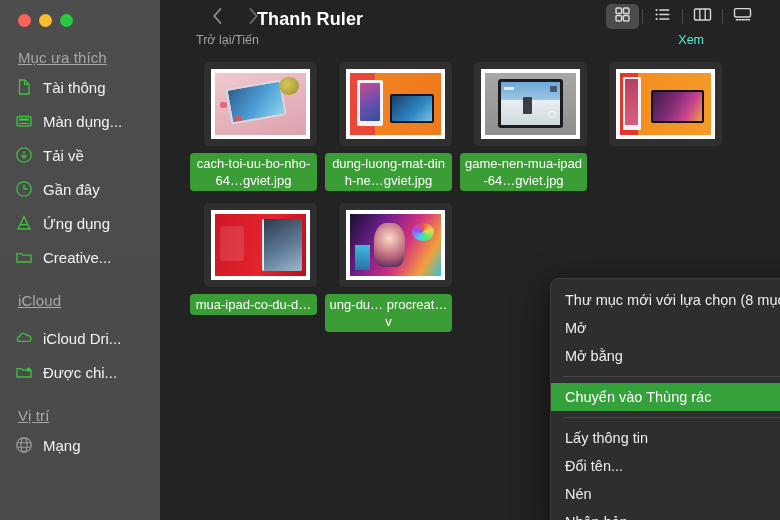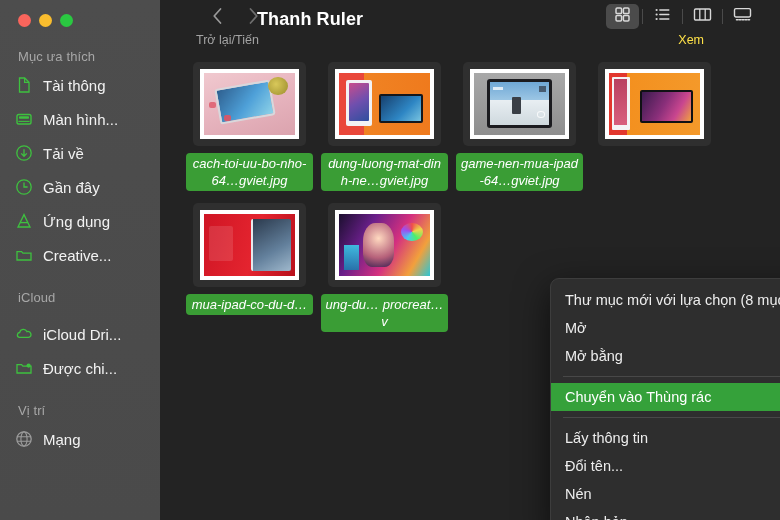--- a/index.html
+++ b/index.html
@@ -21,22 +21,22 @@
     position: relative;
     padding-top: 0;
   }
   .traffic { display: flex; gap: 8px; padding: 14px 0 0 18px; }
   .light { width: 13px; height: 13px; border-radius: 50%; }
   .light.red { background: #f9655c; }
   .light.yellow { background: #f9bd2e; }
   .light.green { background: #2ac841; }
 
   .sb-section {
-    font-size: 13px; color: #a7a7a7;
-    padding: 0 0 0 18px; letter-spacing: .1px;
+    font-size: 15px; color: #a7a7a7;
+    padding: 0 0 0 18px; letter-spacing: .1px; text-decoration: underline;
   }
   .sb-list { list-style: none; }
   .sb-item {
     display: flex; align-items: center;
     height: 34px; padding-left: 14px; gap: 9px;
     color: #f2f2f2; font-size: 15px;
     white-space: nowrap;
   }
   .sb-ico {
     width: 20px; height: 20px;
@@ -84,34 +84,34 @@
   }
   .view-btn {
     width: 33px; height: 25px; border-radius: 5px;
     display: flex; align-items: center; justify-content: center;
     color: #d8d8d8;
   }
   .view-btn.active { background: #4b4b4b; }
   .vsep { width: 1px; height: 15px; background: #4a4a4a; margin: 0 3px; }
   .view-label {
     position: absolute; right: 76px; top: 33px;
-    font-size: 12.5px; color: #fde047;
+    font-size: 12.5px; color: #5eead4;
   }
 
   
   .grid {
     position: absolute; top: 56px; left: 0;
     width: 100%;
     display: flex; flex-wrap: wrap;
     padding-left: 22px;
   }
   .cell {
     width: 135px; margin-right: 0px;
-    display: flex; flex-direction: column; align-items: center;
-    padding-top: 6px; padding-bottom: 6px; font-style: italic;
+    display: flex; flex-direction: column; align-items: flex-end;
+    padding-top: 6px; padding-bottom: 6px;
   }
   .thumb-wrap {
     width: 113px; height: 84px;
     border-radius: 5px;
     background: #2f2f2f;
     display: flex; align-items: center; justify-content: center;
     margin-bottom: 7px;
   }
   .photo {
     width: 99px; height: 70px;
@@ -175,21 +175,21 @@
         <span>Tài thông</span>
       </li>
       <li class="sb-item">
         <span class="sb-ico">
           <svg width="18" height="18" viewBox="0 0 18 18">
               <rect x="2" y="4.5" width="14" height="9.5" rx="1.8" fill="none" stroke="#3ec13f" stroke-width="1.4"></rect>
               <rect x="4" y="6.2" width="10" height="2.6" rx=".7" fill="#3ec13f"></rect>
               <path d="M3.4 11.4h11.2" stroke="#3ec13f" stroke-width="1.1"></path>
             </svg>
         </span>
-        <span>Màn hình...</span>
+        <span>Màn dụng...</span>
       </li>
       <li class="sb-item">
         <span class="sb-ico">
           <svg width="18" height="18" viewBox="0 0 18 18">
               <circle cx="9" cy="9" r="7.2" fill="none" stroke="#3ec13f" stroke-width="1.3"></circle>
               <path d="M9 5.2v7M6.2 9.4 9 12.3l2.8-2.9" fill="none" stroke="#3ec13f" stroke-width="1.3"></path>
             </svg>
         </span>
         <span>Tải về</span>
       </li>

